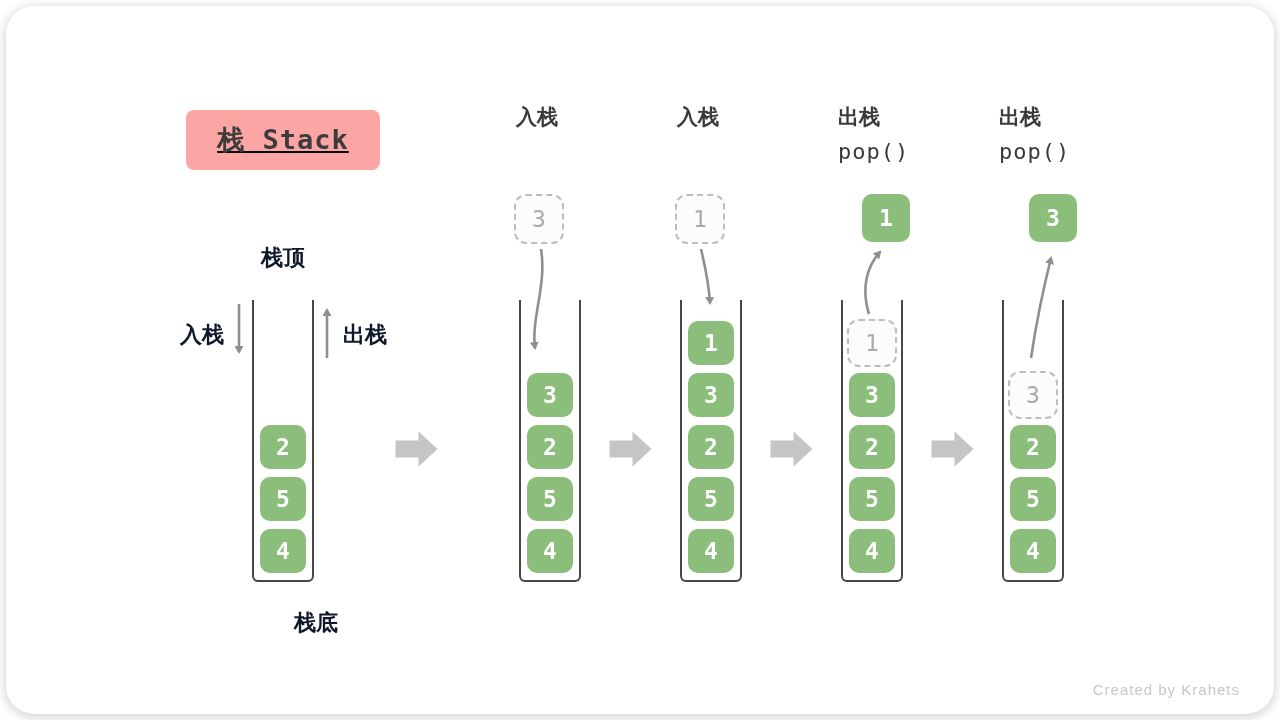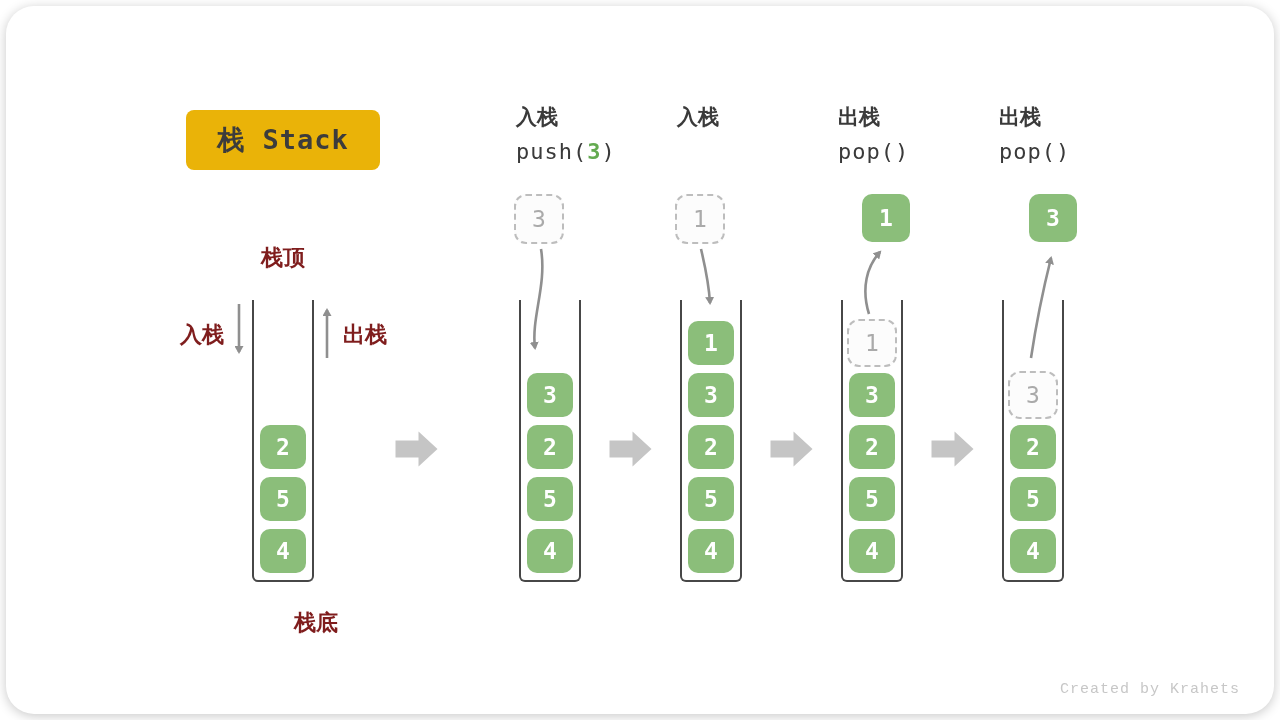--- a/index.html
+++ b/index.html
@@ -6,21 +6,21 @@
   body{width:1280px;height:720px;position:relative;overflow:hidden;
        font-family:"DejaVu Sans",sans-serif;}
   .card{position:absolute;inset:6px;background:#fff;border-radius:28px;
         box-shadow:0 2px 12px rgba(0,0,0,0.22);}
   .stage{position:absolute;inset:0;}
 
   .title-box{position:absolute;left:186px;top:110px;width:194px;height:60px;
     background:#e4e4e4;border-radius:8px;display:flex;align-items:center;justify-content:center;}
   .title-box span{font-family:"DejaVu Sans Mono",monospace;font-size:27px;font-weight:700;color:#3c3c3c;letter-spacing:1px;}
 
-  .lbl{position:absolute;font-size:22px;font-weight:700;color:#7f1d1d;}
+  .lbl{position:absolute;font-size:22px;font-weight:700;color:#0f172a;}
   .lbl-top{left:233px;top:243px;width:100px;text-align:center;}
   .lbl-bottom{left:238px;top:608px;width:100px;text-align:right;}
   .lbl-push{left:158px;top:320px;width:66px;text-align:right;}
   .lbl-pop{left:343px;top:320px;width:66px;text-align:left;}
 
   .col-header{position:absolute;top:104px;width:150px;}
   .h-label{font-size:21px;font-weight:700;color:#3a3a3a;line-height:26px;}
   .h-code{font-family:"DejaVu Sans Mono",monospace;font-size:22px;color:#3a3a3a;margin-top:9px;letter-spacing:1px;}
   .h-code .arg{color:var(--arg-green,#64aa50);font-weight:700;}
 
@@ -34,47 +34,46 @@
     box-sizing:border-box;width:50px;height:48px;border-radius:12px;font-weight:500;}
 
   .float-box{position:absolute;width:50px;height:50px;box-sizing:border-box;border-radius:12px;
     display:flex;align-items:center;justify-content:center;
     font-family:"DejaVu Sans Mono",monospace;font-size:23px;}
   .float-box.ghost{background:#fcfcfc;border:2px dashed var(--ghost-gray,#bdbdbd);color:#aaaaaa;}
   .float-box.solid{background:var(--cell-green,#8bbe7a);color:#fff;font-weight:700;border-radius:10px;width:48px;height:48px;}
 
   svg.arrows{position:absolute;inset:0;pointer-events:none;}
 
-  .watermark{position:absolute;right:40px;bottom:22px;font-family:Liberation Mono, monospace;
+  .watermark{position:absolute;right:40px;bottom:22px;font-family:Liberation Sans, sans-serif;
     font-size:15px;color:#c7c7c7;letter-spacing:1px;}
 </style>
 </head>
 <body>
 
 <div class="card"></div>
 
 <div class="stage">
 
-  <div class="title-box" style="background: #eab308;">
+  <div class="title-box" style="background: #fca5a5; text-decoration: underline;">
     <span>栈 Stack</span>
   </div>
 
   <div class="lbl lbl-top">栈顶</div>
   <div class="lbl lbl-bottom">栈底</div>
   <div class="lbl lbl-push">入栈</div>
   <div class="lbl lbl-pop">出栈</div>
 
   <div id="columns">
       <div class="container" style="left: 252px; top: 300px;"></div>
       <div class="cell" style="left: 260px; top: 425px;">2</div>
       <div class="cell" style="left: 260px; top: 477px;">5</div>
       <div class="cell" style="left: 260px; top: 529px;">4</div>
       <div class="col-header" style="left: 516px;">
         <div class="h-label">入栈</div>
-        <div class="h-code"><span>push(</span><span class="arg">3</span><span>)</span></div>
       </div>
       <div class="float-box ghost" style="left: 514px; top: 194px;">3</div>
       <div class="container" style="left: 519px; top: 300px;"></div>
       <div class="cell" style="left: 527px; top: 373px;">3</div>
       <div class="cell" style="left: 527px; top: 425px;">2</div>
       <div class="cell" style="left: 527px; top: 477px;">5</div>
       <div class="cell" style="left: 527px; top: 529px;">4</div>
       <div class="col-header" style="left: 677px;">
         <div class="h-label">入栈</div>
       </div>

